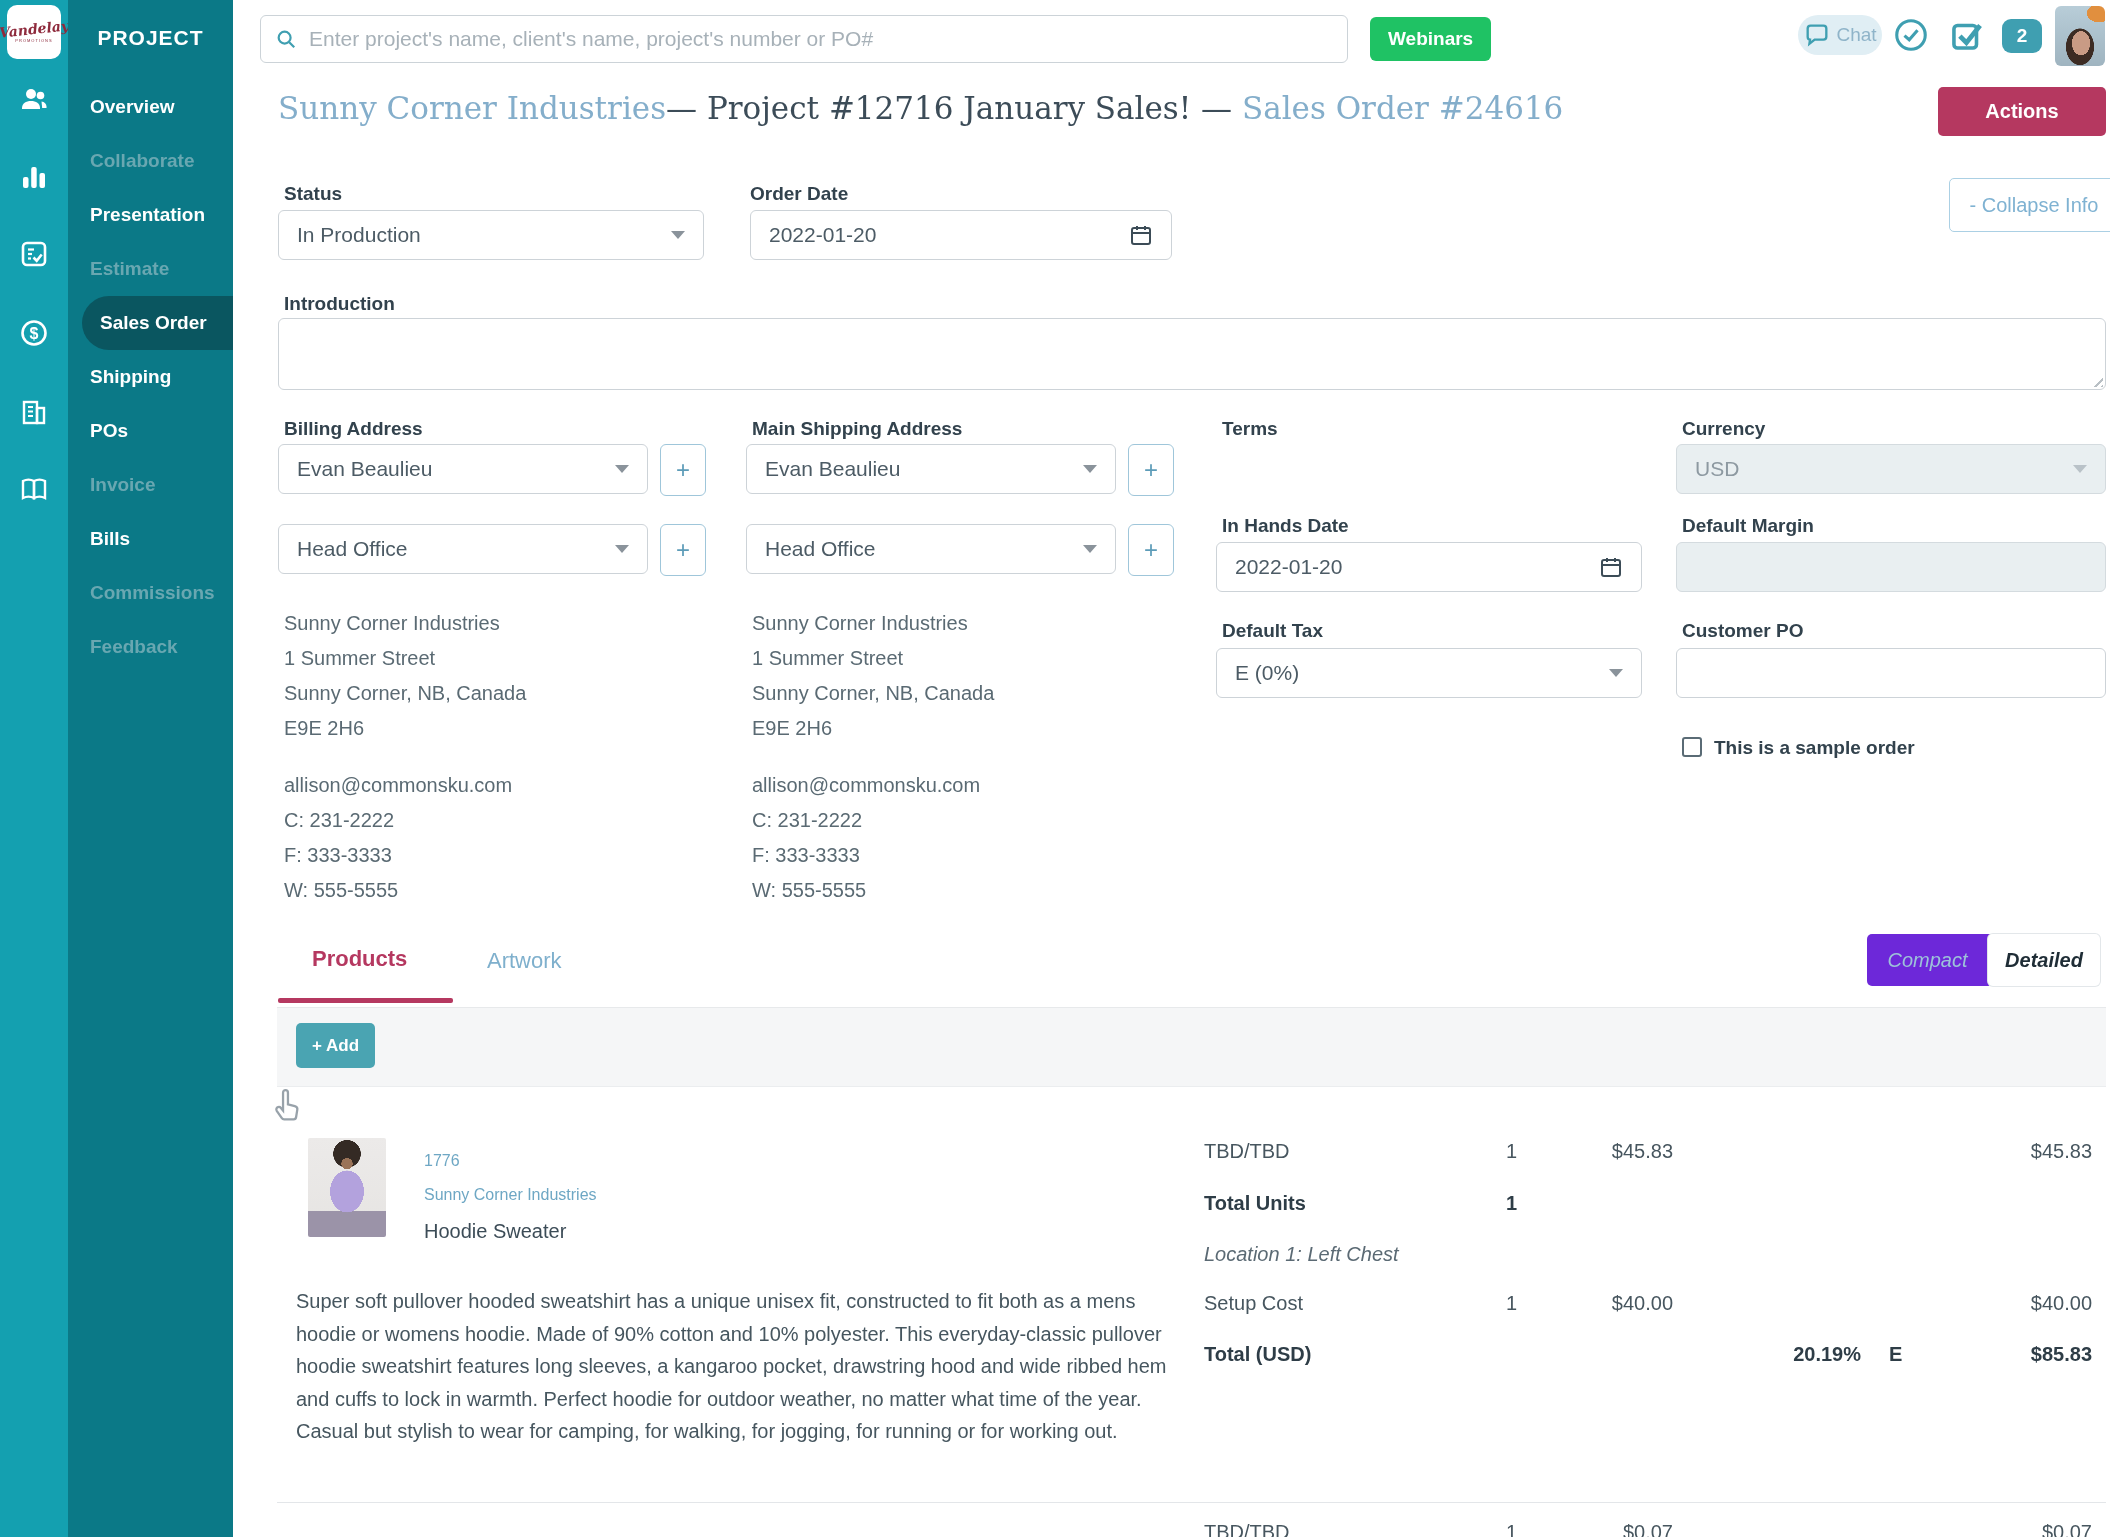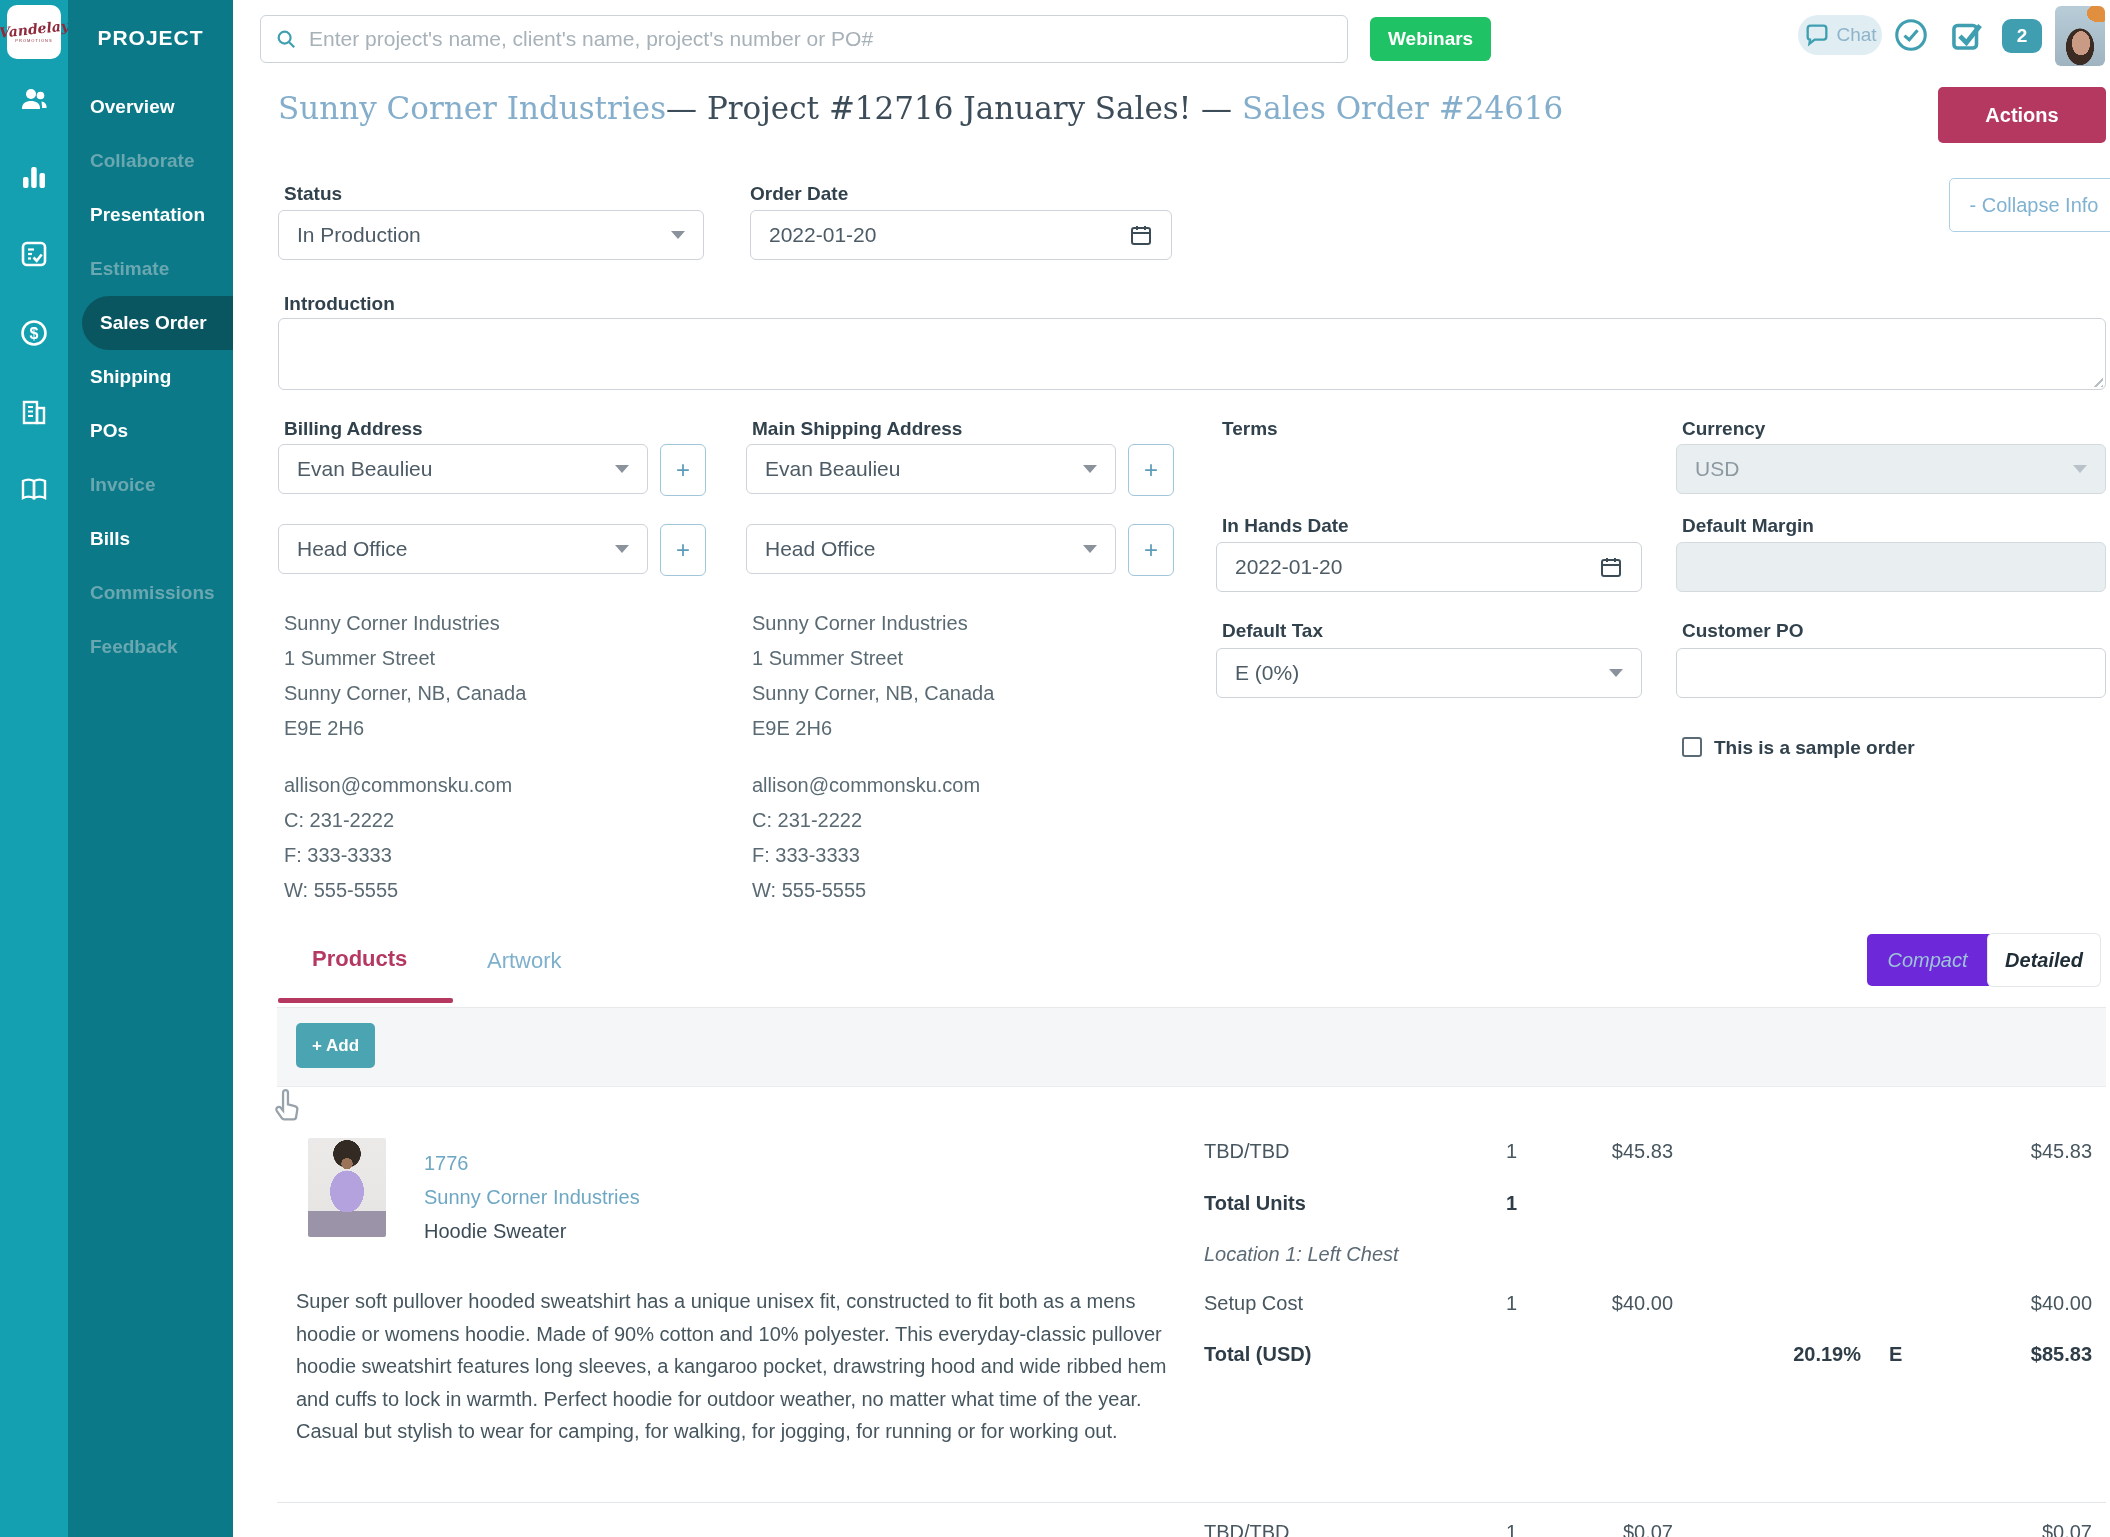--- a/index.html
+++ b/index.html
@@ -44,21 +44,21 @@
   .avatar{left:2055px;top:6px;width:50px;height:60px;border-radius:6px;cursor:pointer;
     background:
       radial-gradient(ellipse 15px 20px at 52% 62%,#c99b85 0 60%,transparent 61%),
       radial-gradient(ellipse 23px 30px at 50% 68%,#3c2b23 0 60%,transparent 62%),
       radial-gradient(ellipse 20px 15px at 88% 12%,#e18f3e 0 60%,transparent 61%),
       linear-gradient(180deg,#b8cdd8,#9fb4c0);}
 
   
   .title{left:278px;top:90px;font-family:"DejaVu Serif",serif;font-size:31px;color:#3c4c58;white-space:nowrap;}
   .t-link{color:#84aecb;cursor:pointer;}
-  .btn-actions{left:1938px;top:87px;width:168px;height:56px;background:#b53860;color:#fff;
+  .btn-actions{left:1938px;top:87px;width:168px;height:49px;background:#b53860;color:#fff;
                font-size:20px;font-weight:bold;border:none;border-radius:5px;cursor:pointer;
                font-family:"Liberation Sans",sans-serif;}
   .btn-collapse{left:1932px;top:178px;width:170px;height:54px;background:#fff;color:#7fb2d2;
                 font-size:20px;border:1px solid #abd0e4;border-radius:5px;cursor:pointer;
                 font-family:"Liberation Sans",sans-serif;margin-left:17px;}
 
   
   .lbl{font-size:19px;font-weight:bold;color:#32424d;}
   .sel{height:50px;border:1px solid #cdd3d8;border-radius:6px;background:#fff;display:flex;
        align-items:center;padding:0 18px;box-sizing:border-box;cursor:pointer;}
@@ -109,21 +109,21 @@
   .bold{font-weight:bold;color:#2e3d47;}
   .ital{font-style:italic;color:#5b6a74;}
 
   .thumb{left:308px;top:1138px;width:78px;height:99px;border-radius:2px;cursor:pointer;
     background:
       radial-gradient(ellipse 8px 8px at 50% 26%,#9a7358 0 70%,transparent 71%),
       radial-gradient(circle 14px at 50% 16%,#342a24 0 97%,transparent),
       radial-gradient(ellipse 21px 26px at 50% 54%,#b3a2dd 0 80%,transparent 81%),
       linear-gradient(0deg,#9b93a8 0 26%,transparent 26%),
       linear-gradient(#eceae9,#e6e4e2);}
-  .p-link{font-size:20px;color:#6ea7c4;cursor:pointer;}
+  .p-link{font-size:16px;color:#6ea7c4;cursor:pointer;}
   .p-name{font-size:20px;color:#3c4c57;}
   .p-desc{left:296px;top:1285px;width:900px;font-size:20px;line-height:32.5px;color:#46565f;}
   .divider{left:277px;top:1502px;width:1829px;height:1px;background:#e3e6e9;}
 </style>
 </head>
 <body>
 
 <div id="app">
 
   <div class="iconstrip">

